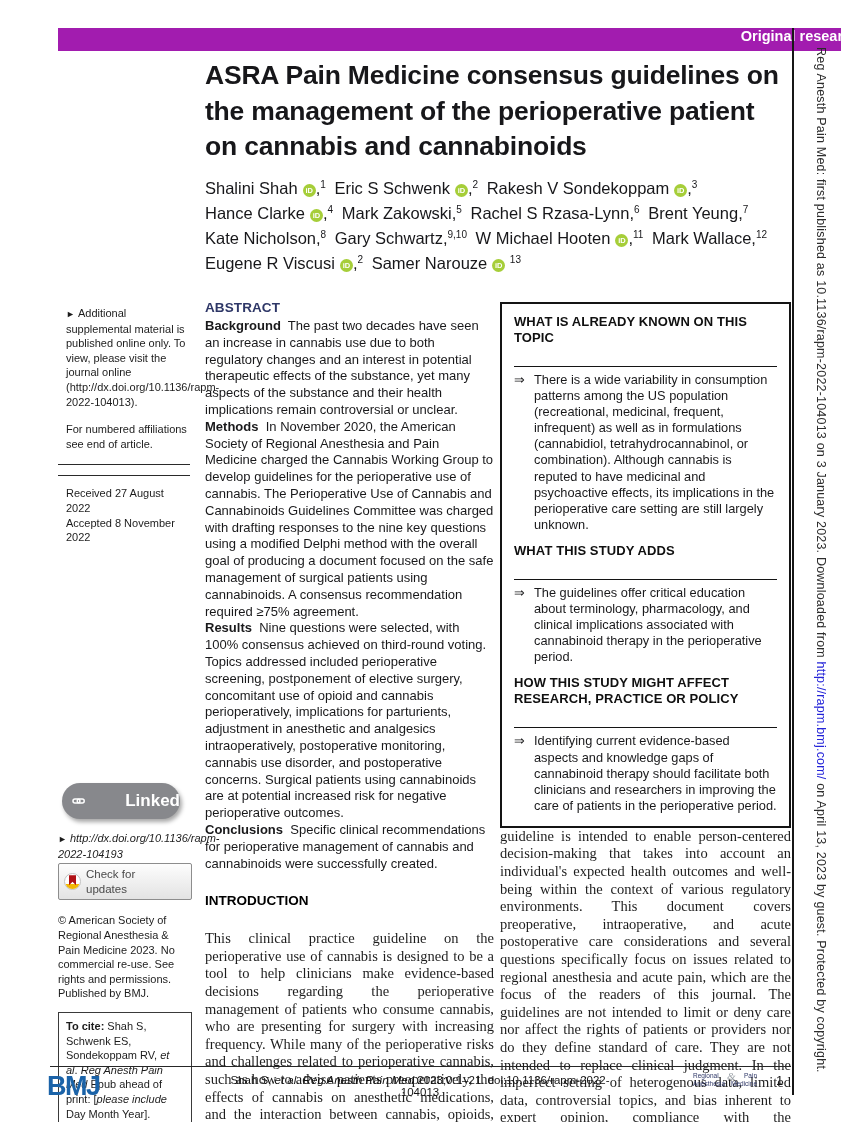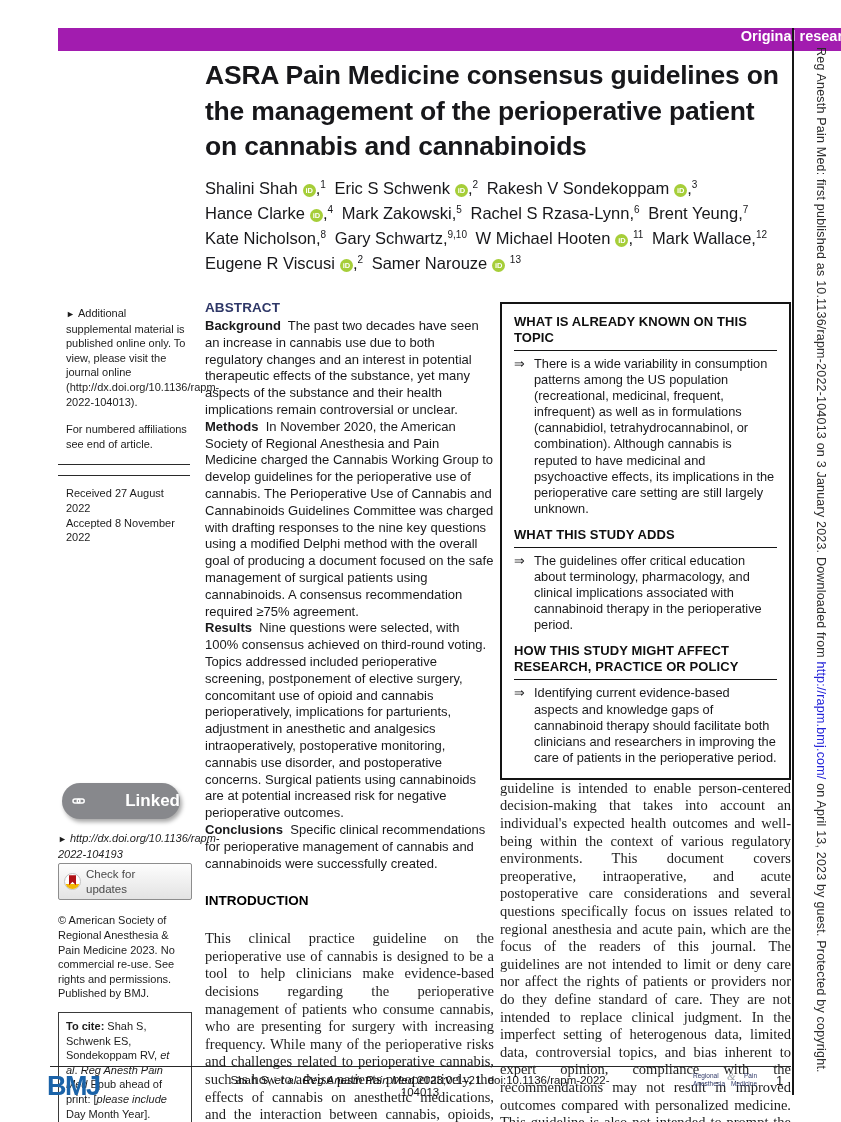--- a/index.html
+++ b/index.html
@@ -45,21 +45,21 @@
   .midcol{position:absolute;left:205px;top:300px;width:289px;}
   h2.colhead{font-size:13.5px;color:#2e3767;margin:0 0 3px 0;font-weight:bold;letter-spacing:.1px;}
   p.abs{font-size:13px;line-height:16.8px;margin:0;color:#19191b;}
   h2.introhead{font-size:13.5px;color:#000000;margin:21px 0 22px 0;font-weight:bold;}
   p.serif{font-family:"Liberation Serif",serif;font-size:14.5px;line-height:17.6px;text-align:justify;
           margin:0;color:#1d1d1d;}
 
   
   .rightcol{position:absolute;left:500px;top:302px;width:291px;}
   .keybox{border:2px solid #141414;padding:10px 12px 12px;box-sizing:border-box;}
-  .keybox h3{font-size:13px;line-height:16px;margin:10px 0 0 0;padding-bottom:4px;border-bottom:1.3px solid #141414;
+  .keybox h3{font-size:13px;line-height:16px;margin:10px 0 0 0;padding-bottom:20px;border-bottom:1.3px solid #141414;
              color:#101010;letter-spacing:.1px;}
   .keybox h3.first{margin-top:0;}
   .kb-bullet{display:flex;margin-top:5px;font-size:12.8px;line-height:16.1px;color:#19191b;}
   .kb-bullet .arrow{width:20px;flex:none;}
   .cont{margin-top:12px;}
 
   
   .footer-rule{position:absolute;left:50px;top:1066px;width:741px;border-top:1.3px solid #262626;}
   .bmj-logo{position:absolute;left:47px;top:1071px;font-size:27px;font-weight:800;color:#1b63a8;letter-spacing:-1.5px;}
   .fcite{position:absolute;left:220px;top:1074px;width:400px;text-align:center;font-size:11.5px;color:#141414;}

